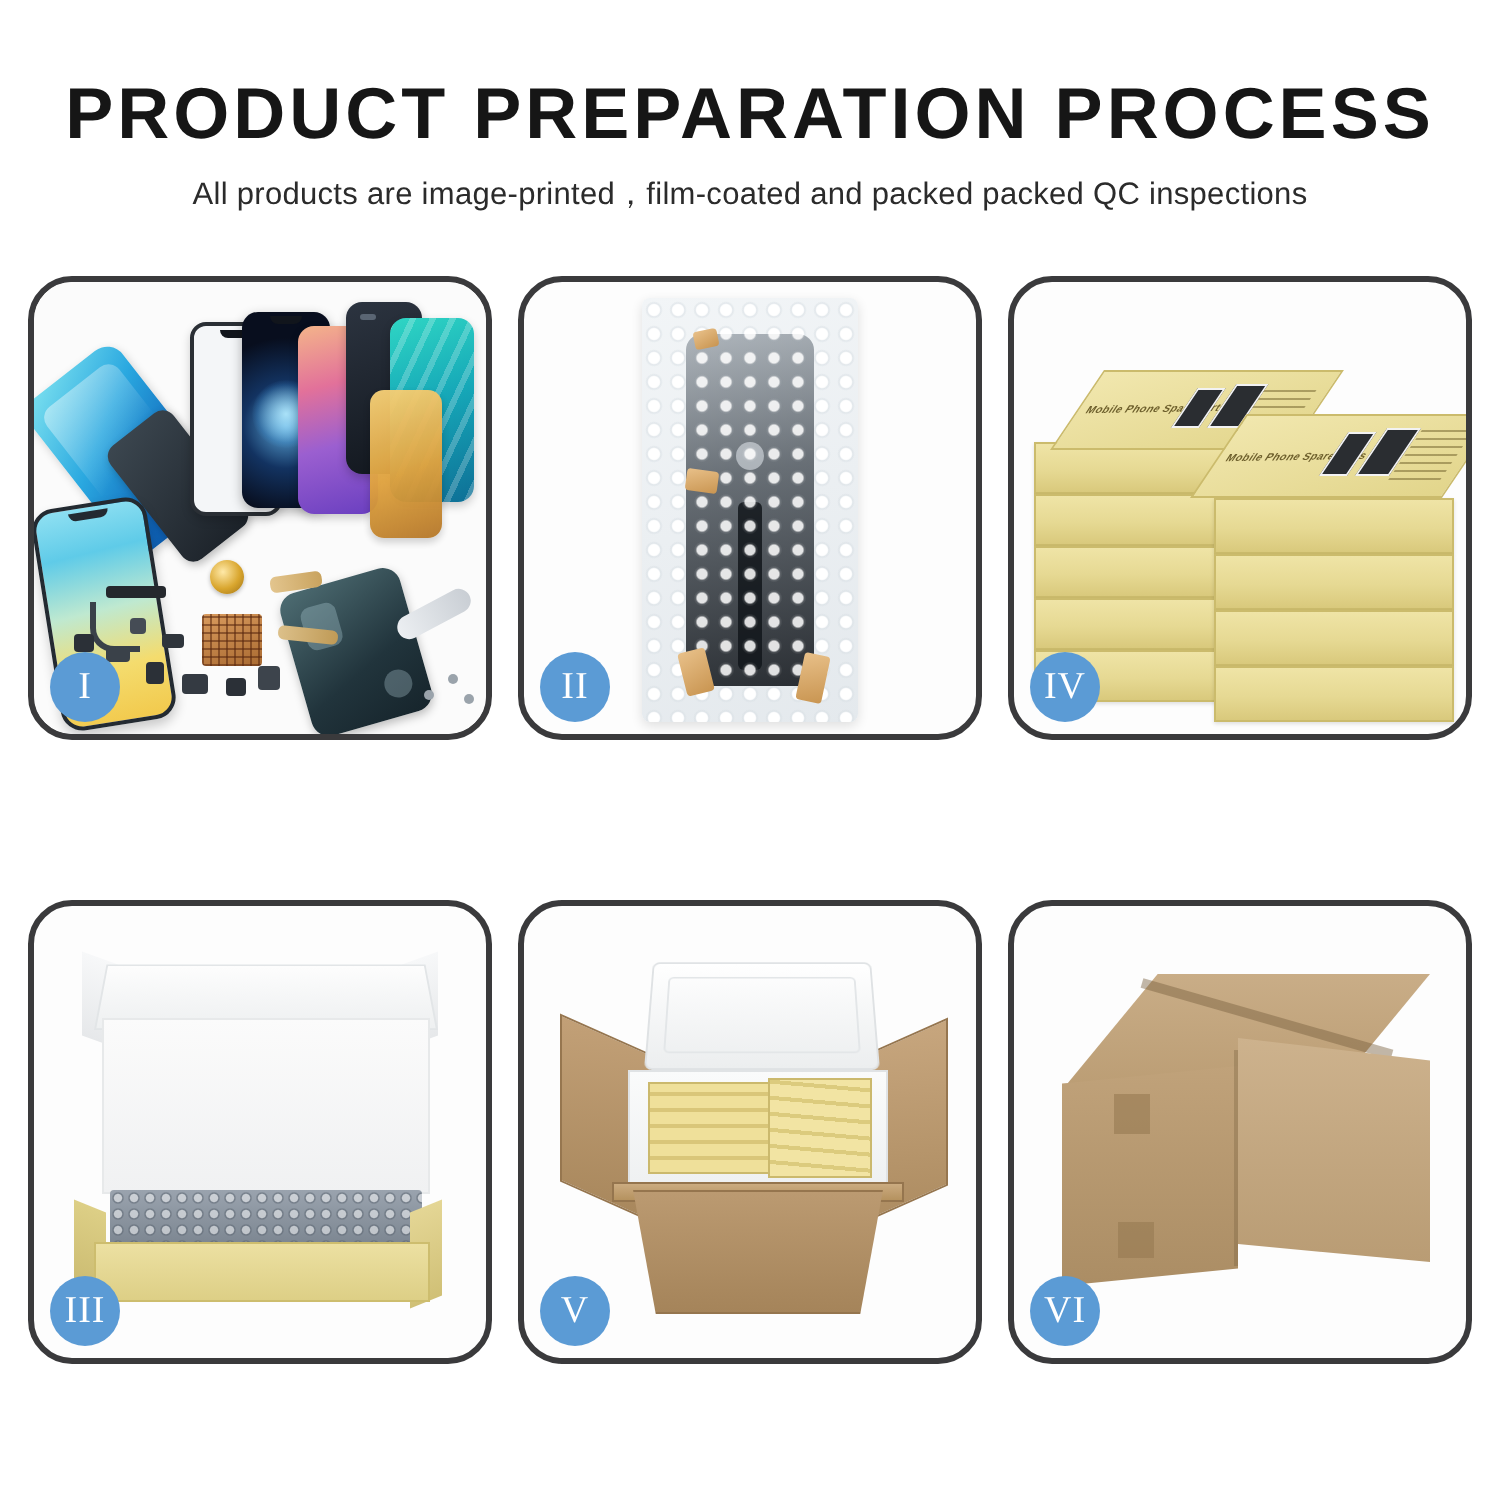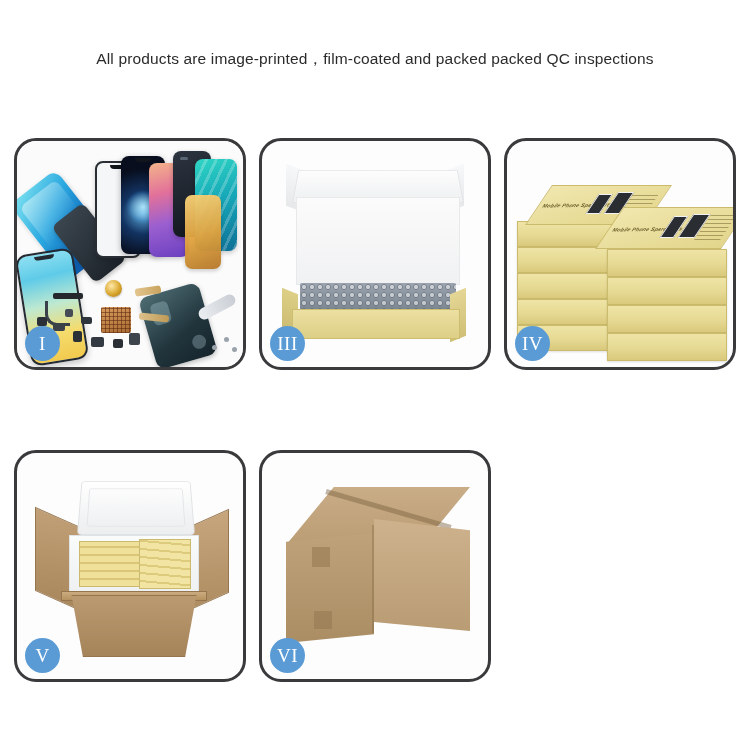--- a/index.html
+++ b/index.html
@@ -466,20 +466,21 @@
   .c6-tape.b{ left:52px; top:158px; width:18px; height:18px; }
   .c6-crease {
     position:absolute; left:110px; top:72px; width:2px; height:108px;
     background:rgba(120,96,62,.35);
   }
 </style>
 </head>
 <body>
 
 <div class="header">
+  <h1 class="page-title">PRODUCT PREPARATION PROCESS</h1>
   <p class="page-subtitle">All products are image-printed，film-coated and packed packed QC inspections</p>
 </div>
 
 <div class="grid">
 
   <div class="card">
     <div class="card-stage">
       <div class="c1-bg"></div>
       <div class="film-blue"></div>
       <div class="phone-dark-sm"></div>
@@ -513,70 +514,83 @@
         <div class="chip h"></div>
         <div class="chip i"></div>
       <div class="tool-white"></div>
       <div class="screw s1"></div>
         <div class="screw s2"></div>
         <div class="screw s3"></div>
     </div>
     <div class="badge">I</div>
   </div>
 
+  <div class="card">
+    <div class="card-stage">
+      <div class="bubble-pack">
+        <div class="inner-part"></div>
+        <div class="bub-overlay"></div>
+        <div class="tape t1"></div>
+        <div class="tape t2"></div>
+        <div class="tape t3"></div>
+        <div class="tape t4"></div>
+      </div>
+    </div>
+    <div class="badge">II</div>
+  </div>
+
+  <div class="card">
+    <div class="card-stage">
+      <div class="stack">
+
+        <div class="sbox" style="left:6px;  top:62px;  width:118px; height:26px;"></div>
+        <div class="sbox" style="left:6px;  top:88px;  width:118px; height:26px;"></div>
+        <div class="sbox" style="left:6px;  top:114px; width:118px; height:26px;"></div>
+        <div class="sbox" style="left:6px;  top:140px; width:118px; height:26px;"></div>
+        <div class="sbox" style="left:6px;  top:166px; width:118px; height:26px;"></div>
+
+        <div class="sbox" style="left:96px; top:90px;  width:120px; height:28px;"></div>
+        <div class="sbox" style="left:96px; top:118px; width:120px; height:28px;"></div>
+        <div class="sbox" style="left:96px; top:146px; width:120px; height:28px;"></div>
+        <div class="sbox" style="left:96px; top:174px; width:120px; height:28px;"></div>
+
+        <div class="sb-lid" style="left:14px; top:26px; width:120px; height:40px;">
+          <span class="sb-label" style="left:4px; top:16px;">Mobile Phone Spare Parts</span>
+          <div class="sb-win" style="left:52px; top:8px; width:14px; height:20px;"></div>
+          <div class="sb-win" style="left:70px; top:6px; width:16px; height:22px;"></div>
+          <div class="sb-lines" style="right:6px; top:6px; width:26px; height:24px;"></div>
+        </div>
+
+        <div class="sb-lid" style="left:84px; top:48px; width:126px; height:42px;">
+          <span class="sb-label" style="left:4px; top:18px;">Mobile Phone Spare Parts</span>
+          <div class="sb-win" style="left:56px; top:8px; width:14px; height:22px;"></div>
+          <div class="sb-win" style="left:74px; top:6px; width:17px; height:24px;"></div>
+          <div class="sb-lines" style="right:6px; top:6px; width:26px; height:26px;"></div>
+        </div>
+      </div>
+    </div>
+    <div class="badge">IV</div>
+  </div>
 
   <div class="card">
     <div class="card-stage">
       <div class="box3-flapL"></div>
       <div class="box3-flapR"></div>
       <div class="box3-lid"></div>
       <div class="box3-inner"></div>
       <div class="box3-foam"></div>
       <div class="box3-left"></div>
       <div class="box3-right"></div>
       <div class="box3-front"></div>
     </div>
     <div class="badge">III</div>
   </div>
 
   <div class="card">
     <div class="card-stage">
-      <div class="stack">
-
-        <div class="sbox" style="left:6px;  top:62px;  width:118px; height:26px;"></div>
-        <div class="sbox" style="left:6px;  top:88px;  width:118px; height:26px;"></div>
-        <div class="sbox" style="left:6px;  top:114px; width:118px; height:26px;"></div>
-        <div class="sbox" style="left:6px;  top:140px; width:118px; height:26px;"></div>
-        <div class="sbox" style="left:6px;  top:166px; width:118px; height:26px;"></div>
-
-        <div class="sbox" style="left:96px; top:90px;  width:120px; height:28px;"></div>
-        <div class="sbox" style="left:96px; top:118px; width:120px; height:28px;"></div>
-        <div class="sbox" style="left:96px; top:146px; width:120px; height:28px;"></div>
-        <div class="sbox" style="left:96px; top:174px; width:120px; height:28px;"></div>
-
-        <div class="sb-lid" style="left:14px; top:26px; width:120px; height:40px;">
-          <span class="sb-label" style="left:4px; top:16px;">Mobile Phone Spare Parts</span>
-          <div class="sb-win" style="left:52px; top:8px; width:14px; height:20px;"></div>
-          <div class="sb-win" style="left:70px; top:6px; width:16px; height:22px;"></div>
-          <div class="sb-lines" style="right:6px; top:6px; width:26px; height:24px;"></div>
-        </div>
-
-        <div class="sb-lid" style="left:84px; top:48px; width:126px; height:42px;">
-          <span class="sb-label" style="left:4px; top:18px;">Mobile Phone Spare Parts</span>
-          <div class="sb-win" style="left:56px; top:8px; width:14px; height:22px;"></div>
-          <div class="sb-win" style="left:74px; top:6px; width:17px; height:24px;"></div>
-          <div class="sb-lines" style="right:6px; top:6px; width:26px; height:26px;"></div>
-        </div>
-      </div>
-    </div>
-    <div class="badge">IV</div>
-  </div>
-
-  <div class="card">
-    <div class="card-stage">
       <div class="c5-flapL"></div>
       <div class="c5-flapR"></div>
       <div class="c5-foamlid"></div>
       <div class="c5-foambox"></div>
       <div class="c5-content"></div>
       <div class="c5-content-r"></div>
       <div class="c5-rim"></div>
       <div class="c5-front"></div>
     </div>
     <div class="badge">V</div>

